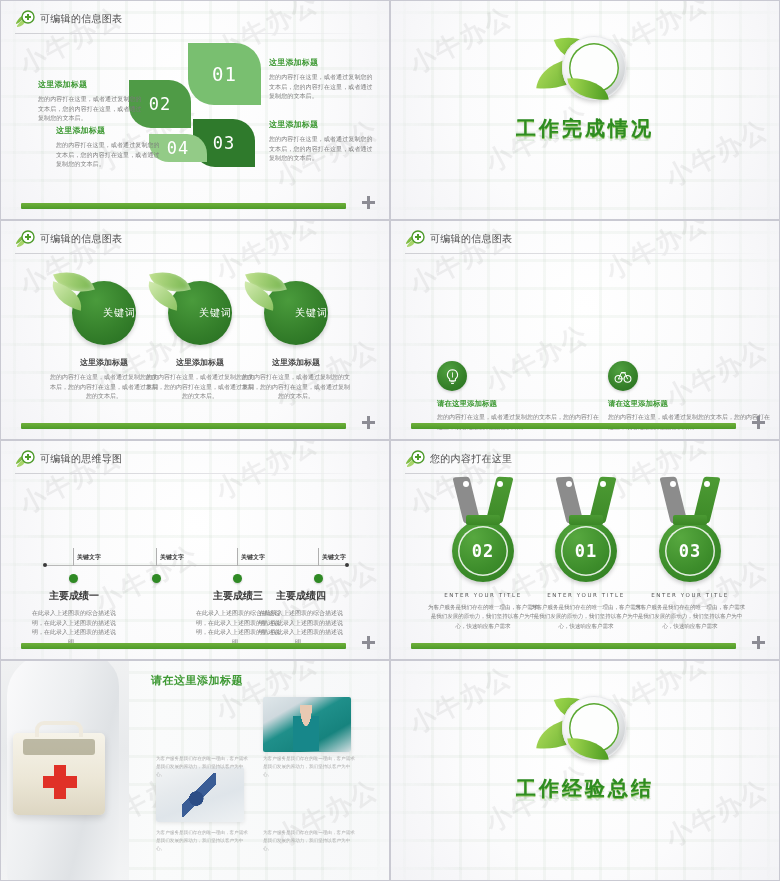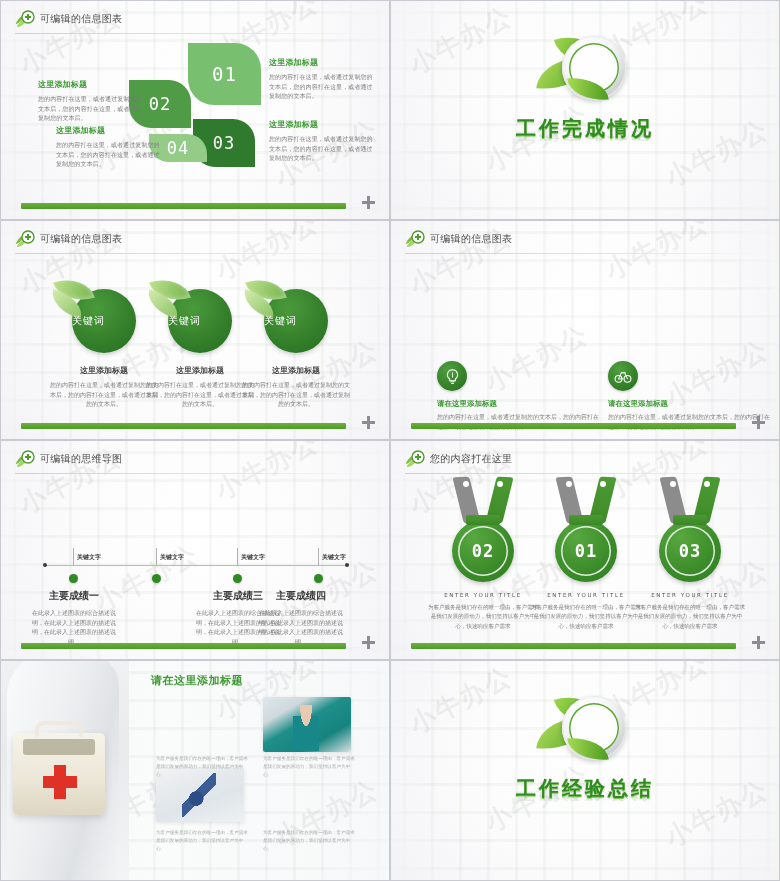--- a/index.html
+++ b/index.html
@@ -145,25 +145,25 @@
   }
   .cover-refl{
     font-size:20px; font-weight:bold; letter-spacing:3px; color:rgba(60,150,45,.16);
     transform:scaleY(-.55); transform-origin:top center; margin-top:1px;
     filter:blur(.4px);
   }
 
   
   .kw{ position:absolute; width:118px; text-align:center; }
   .kw .circ{
-    position:relative; width:64px; height:64px; margin:8px auto;
+    position:relative; width:64px; height:64px; margin:0 auto;
     border-radius:50%;
     background:radial-gradient(circle at 38% 30%, #4a9b3c 0%, #35802b 55%, #256c20 100%);
     box-shadow:0 2px 4px rgba(0,0,0,.18);
-    display:flex; align-items:center; justify-content:flex-start;
+    display:flex; align-items:center; justify-content:flex-end;
   }
   .kw .circ .lfa{
     position:absolute; left:-16px; top:-12px; width:36px; height:26px;
     background:linear-gradient(120deg,#bfe08e,#74b44d);
     border-radius:0 100% 0 100%; transform:rotate(-16deg);
     box-shadow:inset -2px -2px 4px rgba(255,255,255,.35);
   }
   .kw .circ .lfb{
     position:absolute; left:-22px; top:4px; width:34px; height:22px;
     background:linear-gradient(120deg,#d3ebb0,#8cc362);

